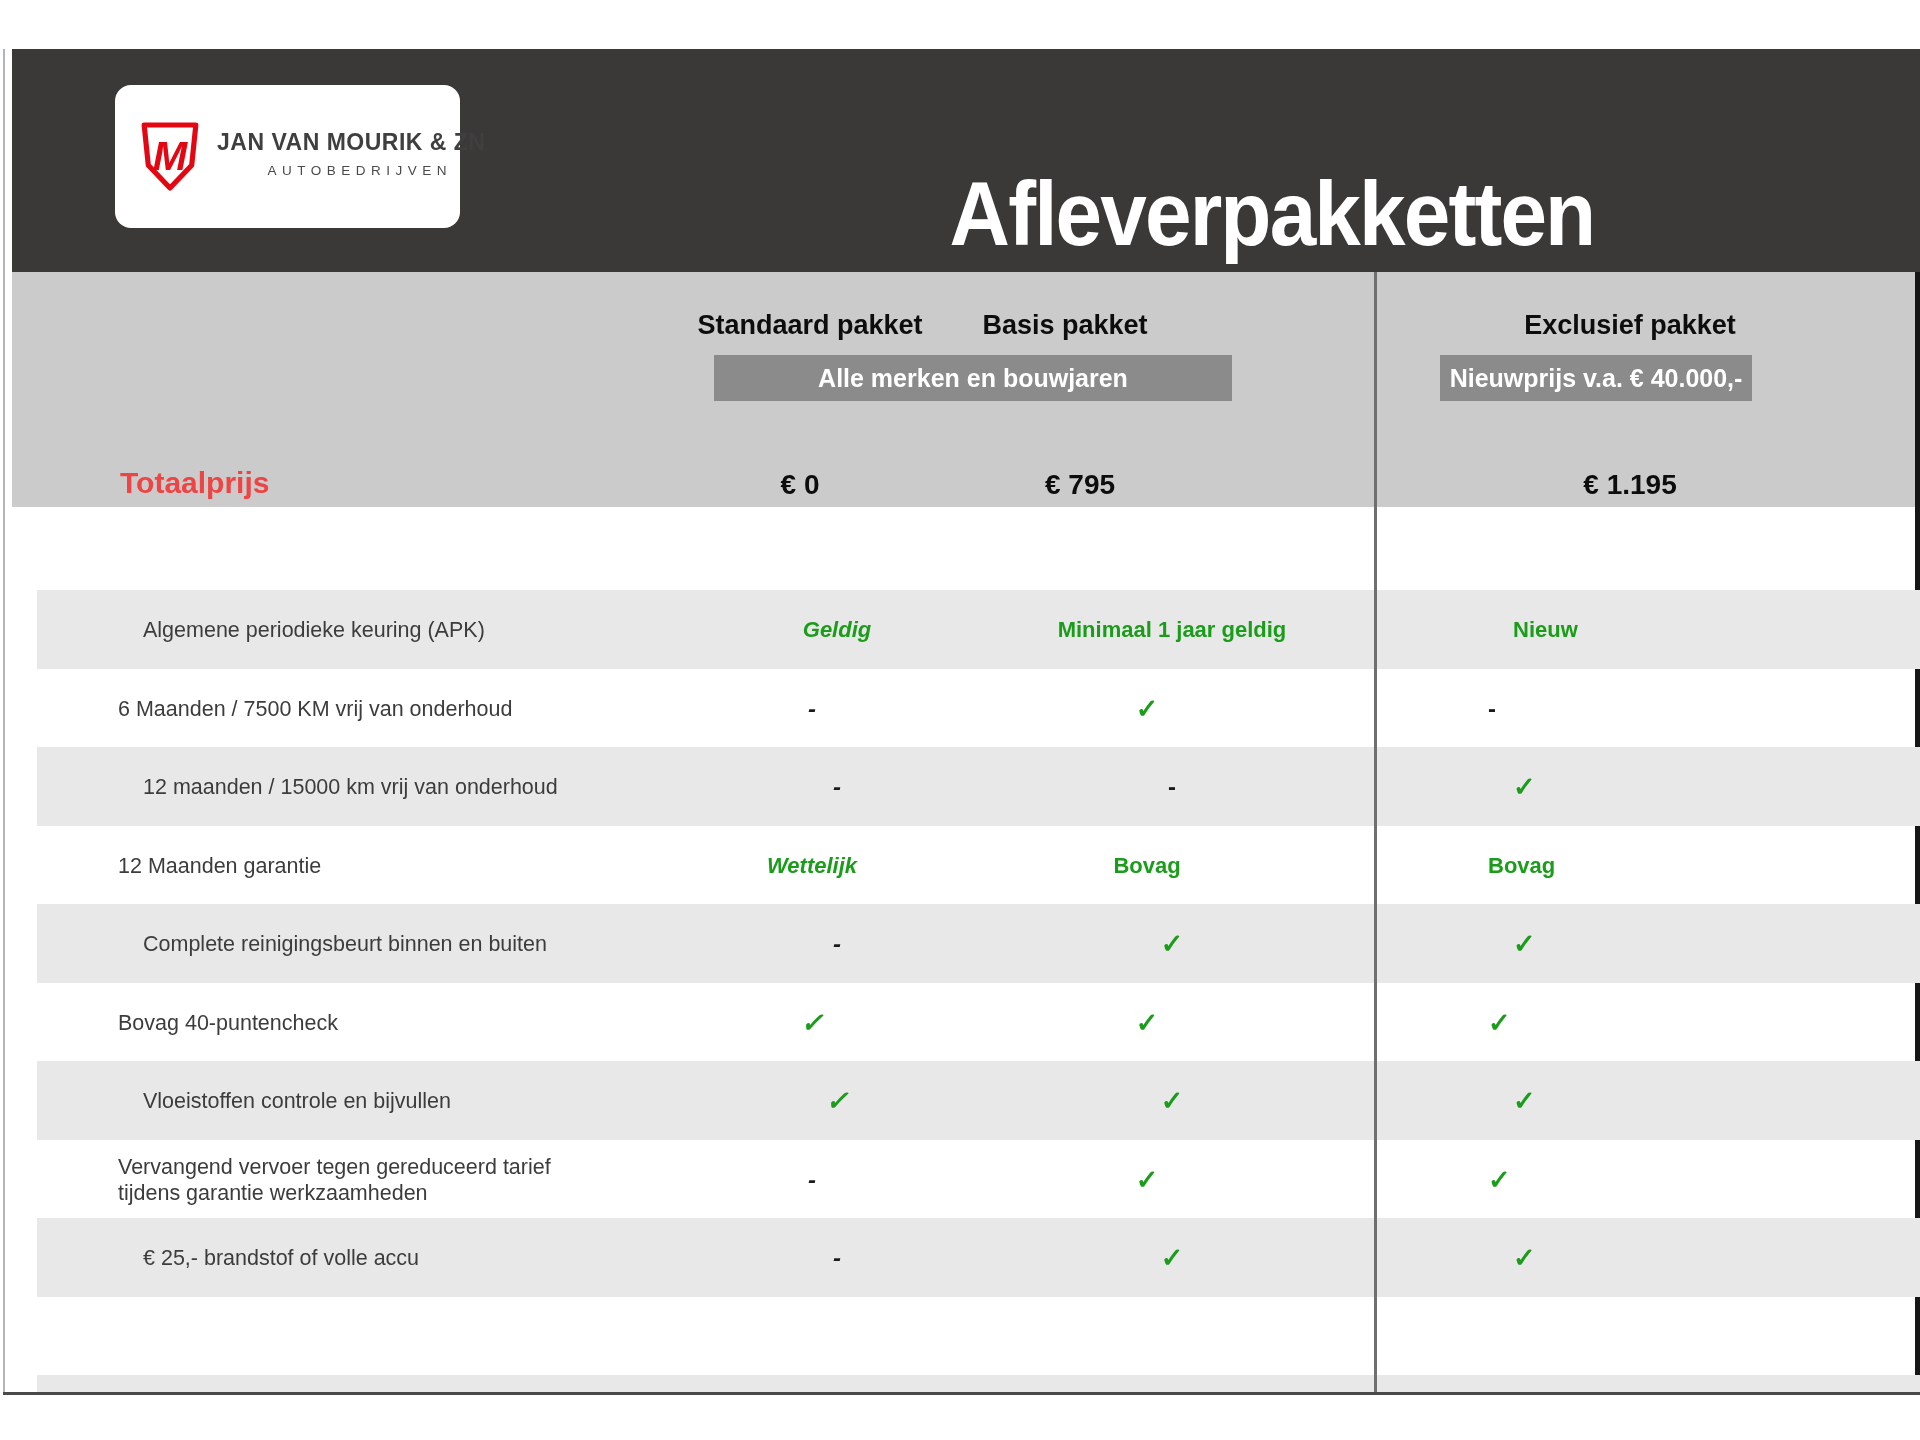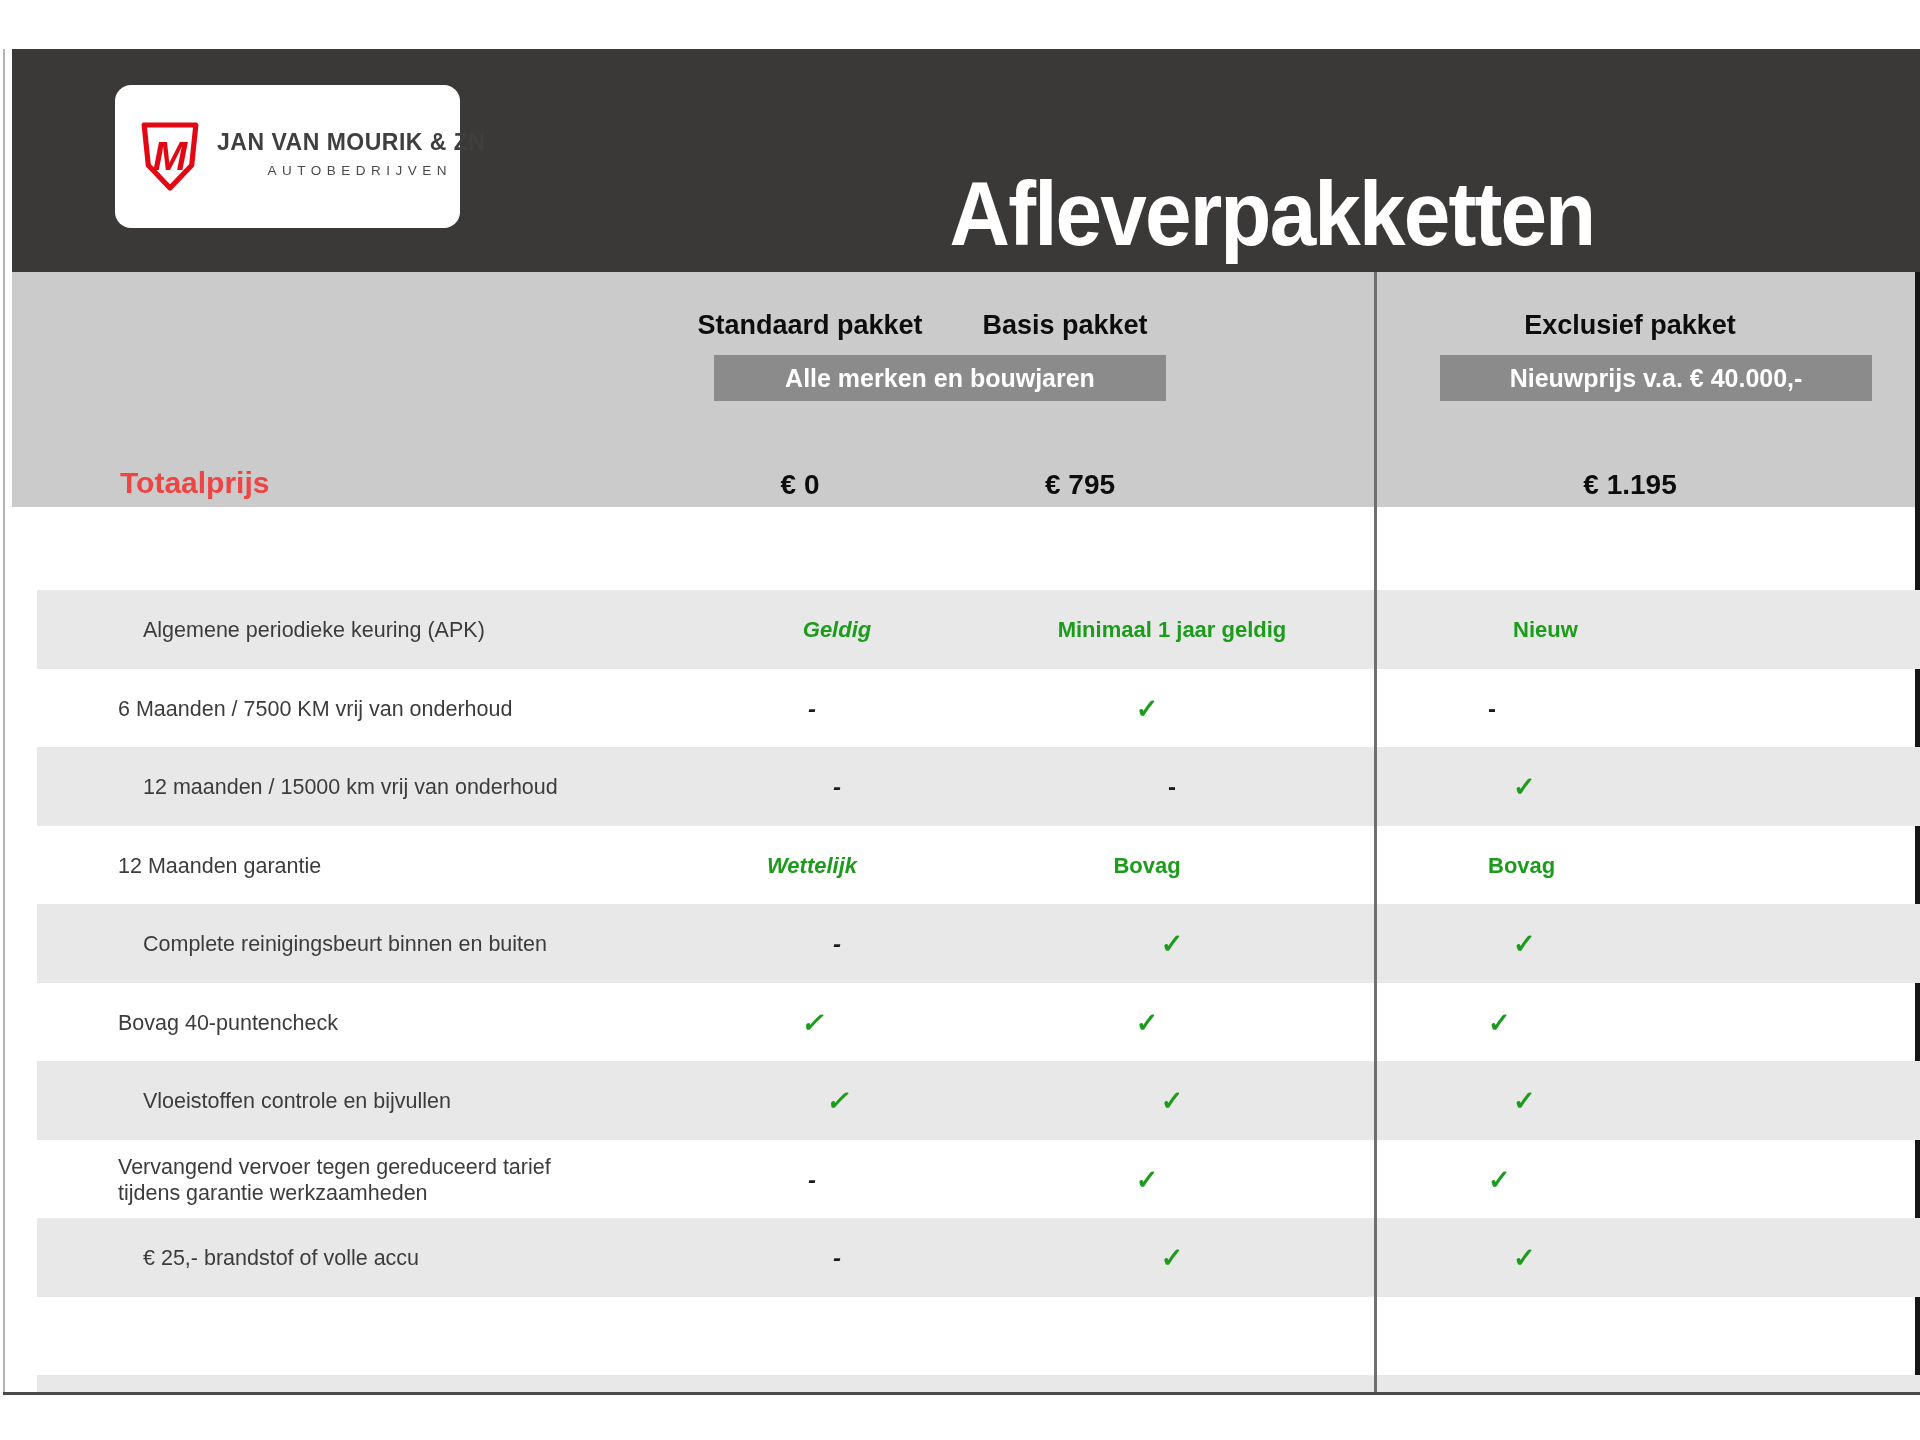--- a/index.html
+++ b/index.html
@@ -26,22 +26,22 @@
 
   
   #gray-band{left:12px;top:272px;width:1908px;height:235px;background:#cbcbcb;}
   .col-header{top:306px;height:38px;line-height:38px;text-align:center;
               font-size:27px;font-weight:700;color:#0d0d0d;white-space:nowrap;}
   #hdr-standaard{left:660px;width:300px;}
   #hdr-basis{left:915px;width:300px;}
   #hdr-exclusief{left:1480px;width:300px;}
   .badge{top:355px;height:46px;line-height:46px;background:#8b8b8b;color:#ffffff;
          text-align:center;font-size:25px;font-weight:700;white-space:nowrap;}
-  #badge-left{left:714px;width:452px;}
-  #badge-right{left:1440px;width:432px;}
+  #badge-left{left:714px;width:518px;}
+  #badge-right{left:1440px;width:312px;}
   #totaalprijs-label{left:120px;top:466px;font-size:30px;font-weight:700;color:#ef4444;}
   .price{top:466px;height:38px;line-height:38px;text-align:center;font-size:28px;font-weight:700;color:#0d0d0d;}
   #price-standaard{left:700px;width:200px;}
   #price-basis{left:980px;width:200px;}
   #price-exclusief{left:1530px;width:200px;}
 
   
   .frow{position:absolute;left:12px;width:1908px;height:79px;}
   .frow.gray{background:#e8e8e8;margin-left:25px;}
   .cell{position:absolute;top:0;height:100%;display:flex;align-items:center;}

